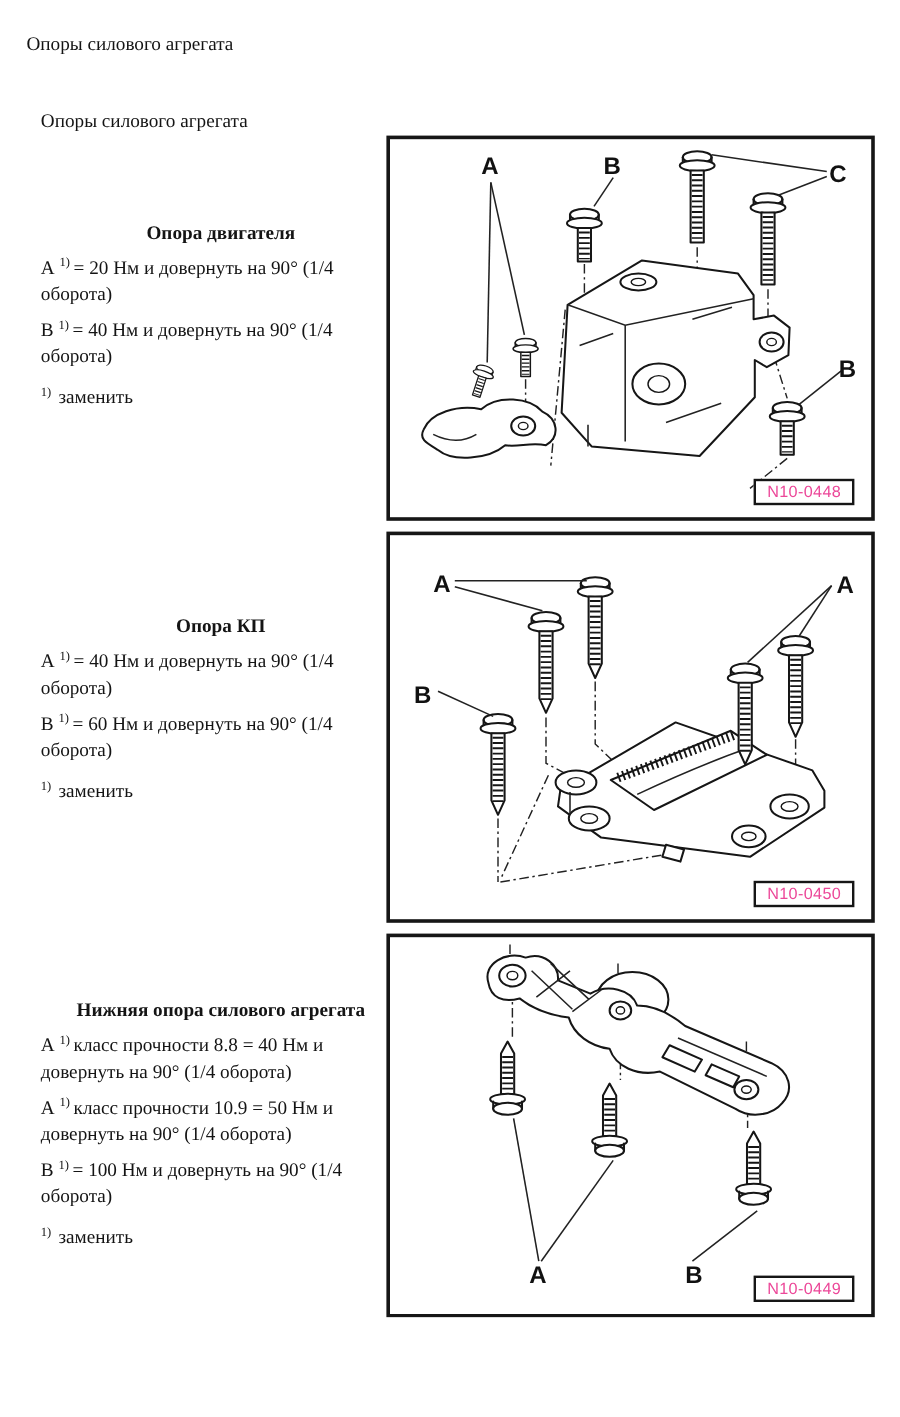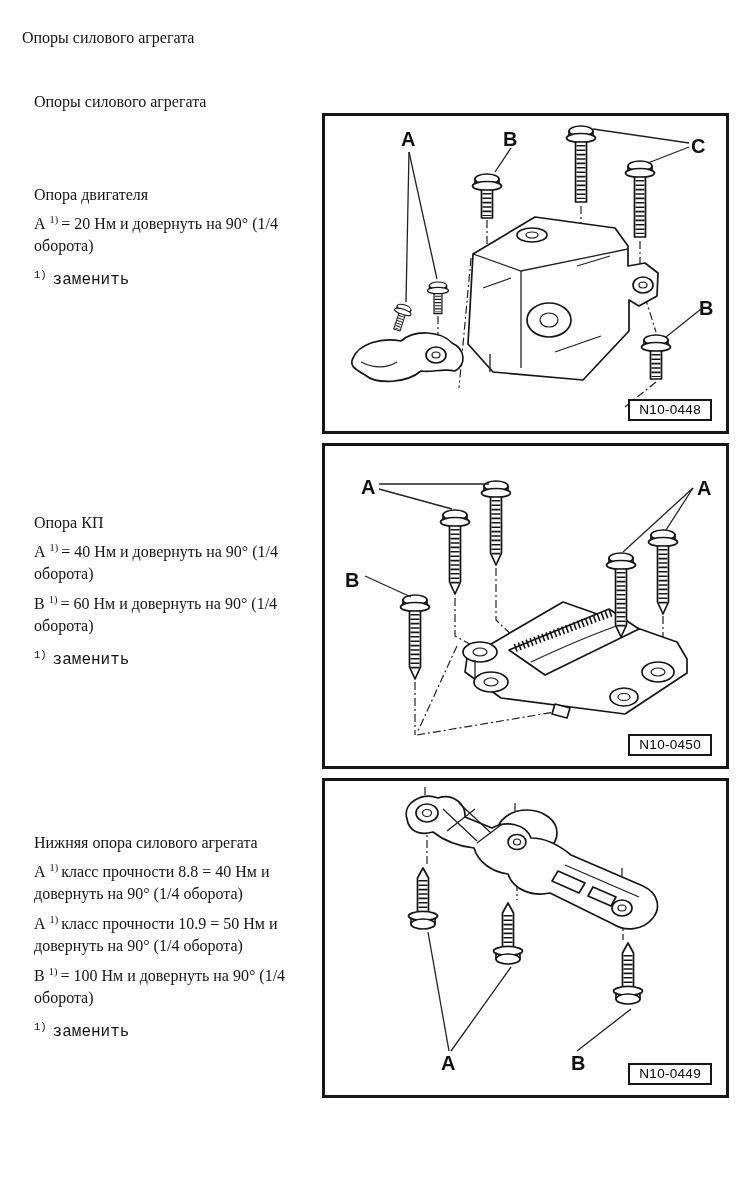--- a/index.html
+++ b/index.html
@@ -3,40 +3,40 @@
 <meta charset="utf-8">
 <style>
   html,body { margin:0; padding:0; background:#fff; }
   .page {
     position:relative; width:750px; height:1098px; background:#ffffff;
     font-family:"Liberation Serif", serif; color:#141414; overflow:hidden;padding-left:44px;
   }
   .doc-title { position:absolute; left:22px; top:27px; font-size:16px; line-height:21px; }
   .doc-subtitle { position:absolute; left:34px; top:91px; font-size:16px; line-height:21px; }
   .section { position:absolute; left:34px; width:300px; font-size:16px; line-height:22px; }
-  .section h3 { margin:0 0 7px 0; font-size:16px; font-weight:normal; }
+  .section h3 { margin:0 0 7px 0; font-size:16px; font-weight:bold;text-align:center; }
   .section p { margin:0 0 8px 0; }
   .section sup { font-size:10.5px; line-height:0; margin:0 3px 0 4px; }
-  .section p.fnote { margin-top:12px;font-family:Liberation Mono, monospace; }
+  .section p.fnote { margin-top:12px; }
   .section p.fnote sup { margin:0 6px 0 0; }
 
   .fig { position:absolute; left:322px; border:3px solid #161616; background:#fff; }
   .fig1 { top:113px; width:401px; height:315px; }
   .fig2 { top:443px; width:401px; height:320px; }
   .fig3 { top:778px; width:401px; height:314px; }
   .fig svg { display:block; position:absolute; left:0; top:0; }
 
   .letter {
     position:absolute; font-family:"Liberation Sans", sans-serif;
     font-weight:bold; font-size:20px; line-height:20px; color:#111;
   }
   .refbox {
     position:absolute; right:14px; bottom:10px; border:2px solid #161616;
     padding:1px 9px 2px 9px; font-family:"Liberation Sans", sans-serif;
-    font-size:13.5px; letter-spacing:.3px; color:#000000; background:#fff;
+    font-size:13.5px; letter-spacing:.3px; color:#ec4899; background:#fff;
   }
 
   
   .ol  { fill:#ffffff; stroke:#161616; stroke-width:1.7; stroke-linejoin:round; stroke-linecap:round; }
   .in  { fill:#ffffff; stroke:#161616; stroke-width:1.2; }
   .ld  { fill:none; stroke:#222222; stroke-width:1.3; }
   .dd  { fill:none; stroke:#222222; stroke-width:1.2; stroke-dasharray:8 3 2 3; }
   .thr { fill:none; stroke:#161616; stroke-width:9; stroke-dasharray:1.6 2.8; }
   .thr2{ fill:none; stroke:#161616; stroke-width:8; stroke-dasharray:1.6 2.6; }
 </style>
@@ -78,20 +78,21 @@
 </svg>
 
 <div class="page">
 
   <div class="doc-title">Опоры силового агрегата</div>
   <div class="doc-subtitle">Опоры силового агрегата</div>
 
   <div class="section" style="top:184px">
     <h3>Опора двигателя</h3>
     <p><span>A</span><sup>1)</sup><span>= 20 Нм и довернуть на 90° (1/4 оборота)</span></p>
+    <p><span>B</span><sup>1)</sup><span>= 40 Нм и довернуть на 90° (1/4 оборота)</span></p>
     <p class="fnote"><sup>1)</sup><span>заменить</span></p>
   </div>
 
   <div class="section" style="top:512px">
     <h3>Опора КП</h3>
     <p><span>A</span><sup>1)</sup><span>= 40 Нм и довернуть на 90° (1/4 оборота)</span></p>
     <p><span>B</span><sup>1)</sup><span>= 60 Нм и довернуть на 90° (1/4 оборота)</span></p>
     <p class="fnote"><sup>1)</sup><span>заменить</span></p>
   </div>
 

